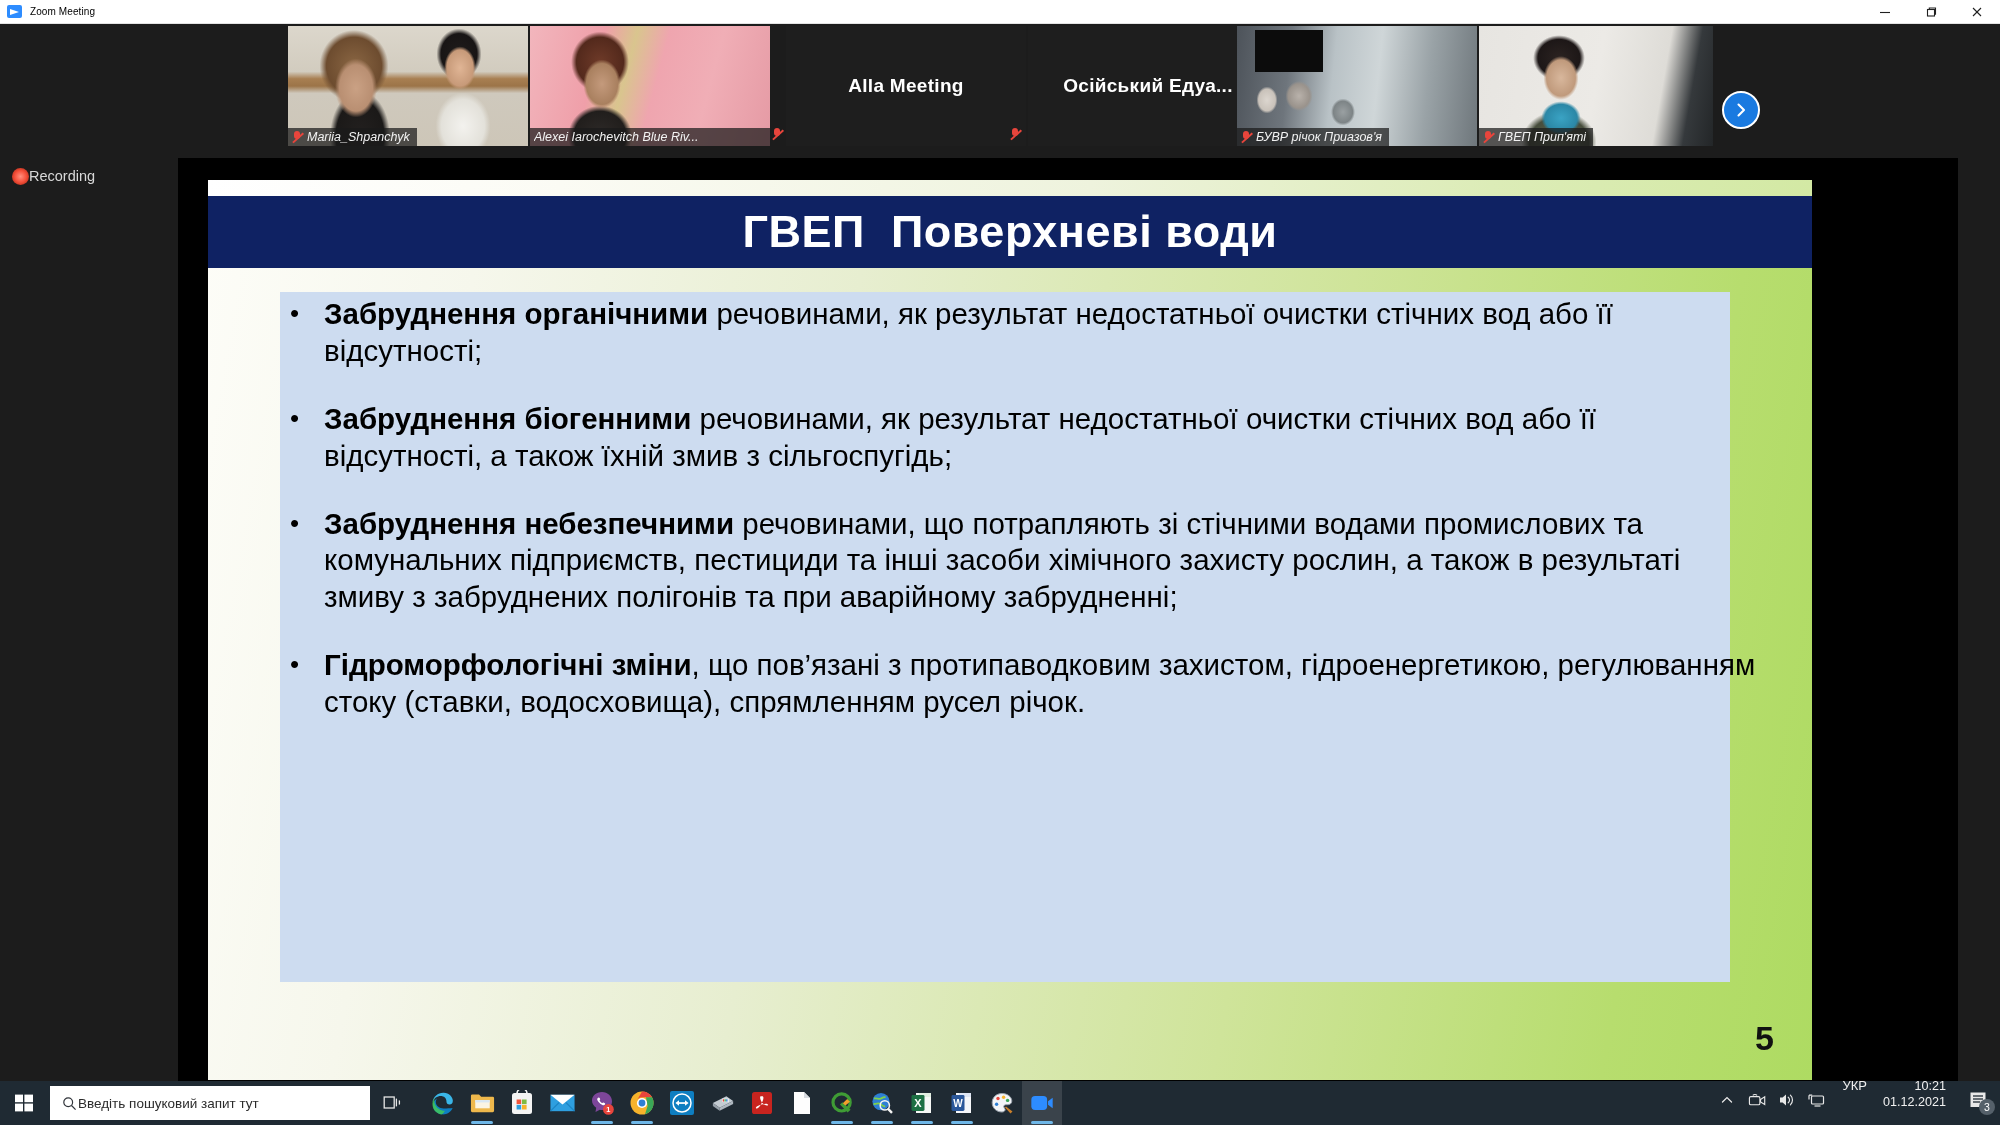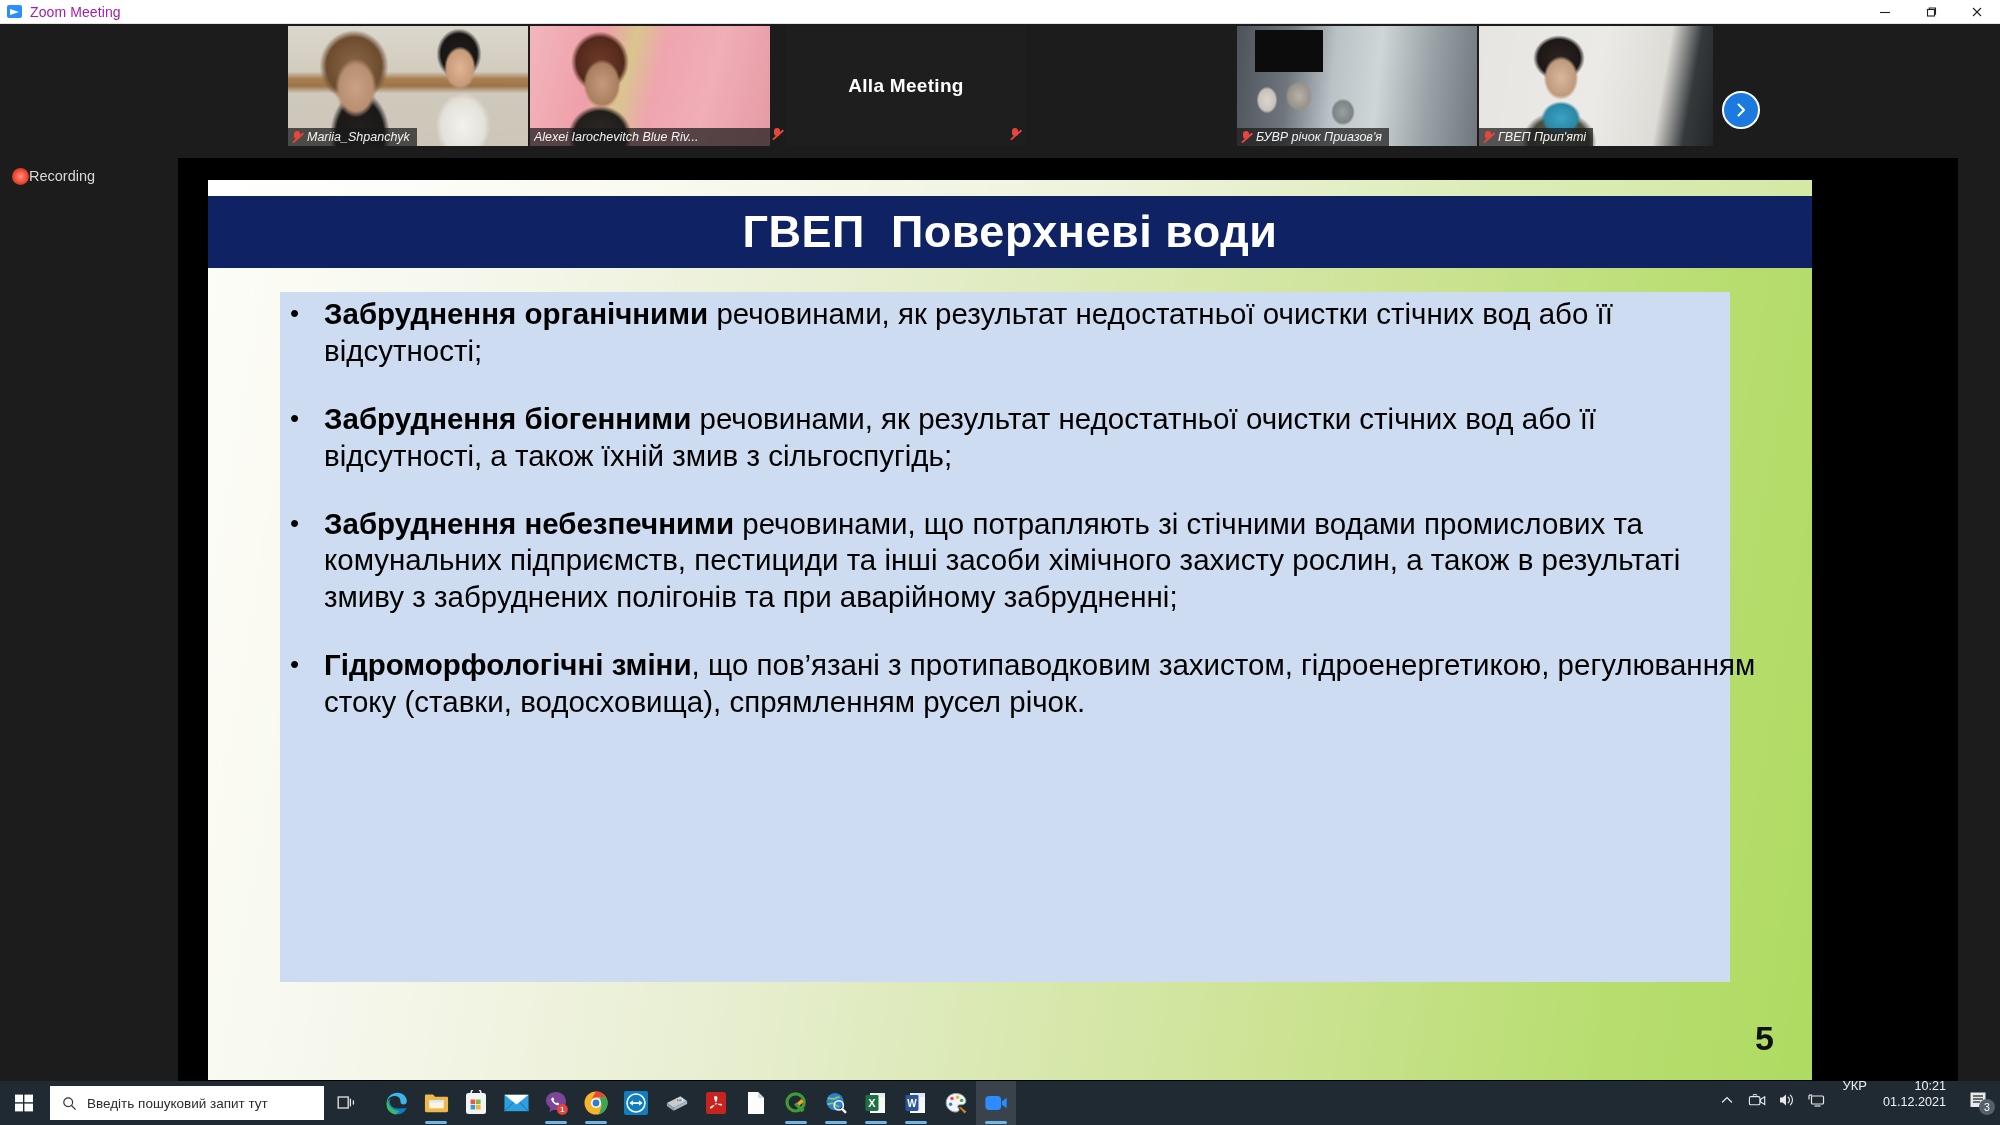--- a/index.html
+++ b/index.html
@@ -22,21 +22,21 @@
   .tb-icon {
     width: 15px; height: 13px; margin-left: 7px; margin-right: 8px;
     background: #2d8cff; border-radius: 2px; position: relative;
   }
   .tb-icon::after {
     content: ""; position: absolute; left: 3px; top: 3.5px;
     width: 0; height: 0;
     border-top: 3px solid transparent; border-bottom: 3px solid transparent;
     border-left: 9px solid #fff;
   }
-  .tb-title { font-size: 14px; color: #a21caf; letter-spacing: .1px; }
+  .tb-title { font-size: 10px; color: #000000; letter-spacing: .1px; }
   .tb-controls { margin-left: auto; display: flex; height: 23px; }
   .tb-btn {
     width: 46px; height: 23px; display: flex; align-items: center; justify-content: center;
     font-size: 13px; color: #202020; line-height: 1;
   }
   .tb-btn svg { display: block; }
 
   
   .meeting {
     position: absolute; left: 0; top: 23px; width: 2000px; height: 1079px;
@@ -182,22 +182,22 @@
   .taskbar {
     position: absolute; left: 0; bottom: 0; width: 2000px; height: 44px;
     background: #1f2a33;
     display: flex; align-items: center;
     z-index: 50;
   }
   .start-btn {
     width: 48px; height: 44px; display: flex; align-items: center; justify-content: center;
   }
   .search-box {
-    width: 274px; height: 30px; background: #ffffff; margin-left: 2px;
-    display: flex; align-items: center; gap: 10px; padding: 17px 12px;
+    width: 320px; height: 30px; background: #ffffff; margin-left: 2px;
+    display: flex; align-items: center; gap: 1px; padding: 17px 12px;
     box-sizing: border-box; color: #1b1b1b; font-size: 13.5px;
   }
   .taskview { width: 46px; height: 44px; display: flex; align-items: center; justify-content: center; }
   .tb-apps { display: flex; align-items: center; height: 44px; margin-left: 6px; }
   .app-ico {
     width: 40px; height: 44px; position: relative;
     display: flex; align-items: center; justify-content: center;
   }
   .app-ico.active { background: rgba(255,255,255,.12); }
   .app-ico .underline {
@@ -271,20 +271,23 @@
         <span class="nm">Alexei Iarochevitch Blue Riv...</span>
       </div>
     </div>
     <span class="mutemic loose" style="left:772px; bottom:14px;"></span>
 
     <div class="tile" style="left:786px; width:240px;">
       <div class="tile-label-only">Alla Meeting</div>
     </div>
     <span class="mutemic loose" style="left:1010px; bottom:14px;"></span>
 
+    <div class="tile" style="left:1028px; width:240px;">
+      <div class="tile-label-only">Осійський  Едуа...</div>
+    </div>
 
     <div class="tile" style="left:1237px; width:240px;">
       <div class="vid vid-c"></div>
       <div class="tile-name">
         <span class="mutemic"></span>
         <span class="nm">БУВР річок Приазов'я</span>
       </div>
     </div>
 
     <div class="tile" style="left:1479px; width:234px;">

